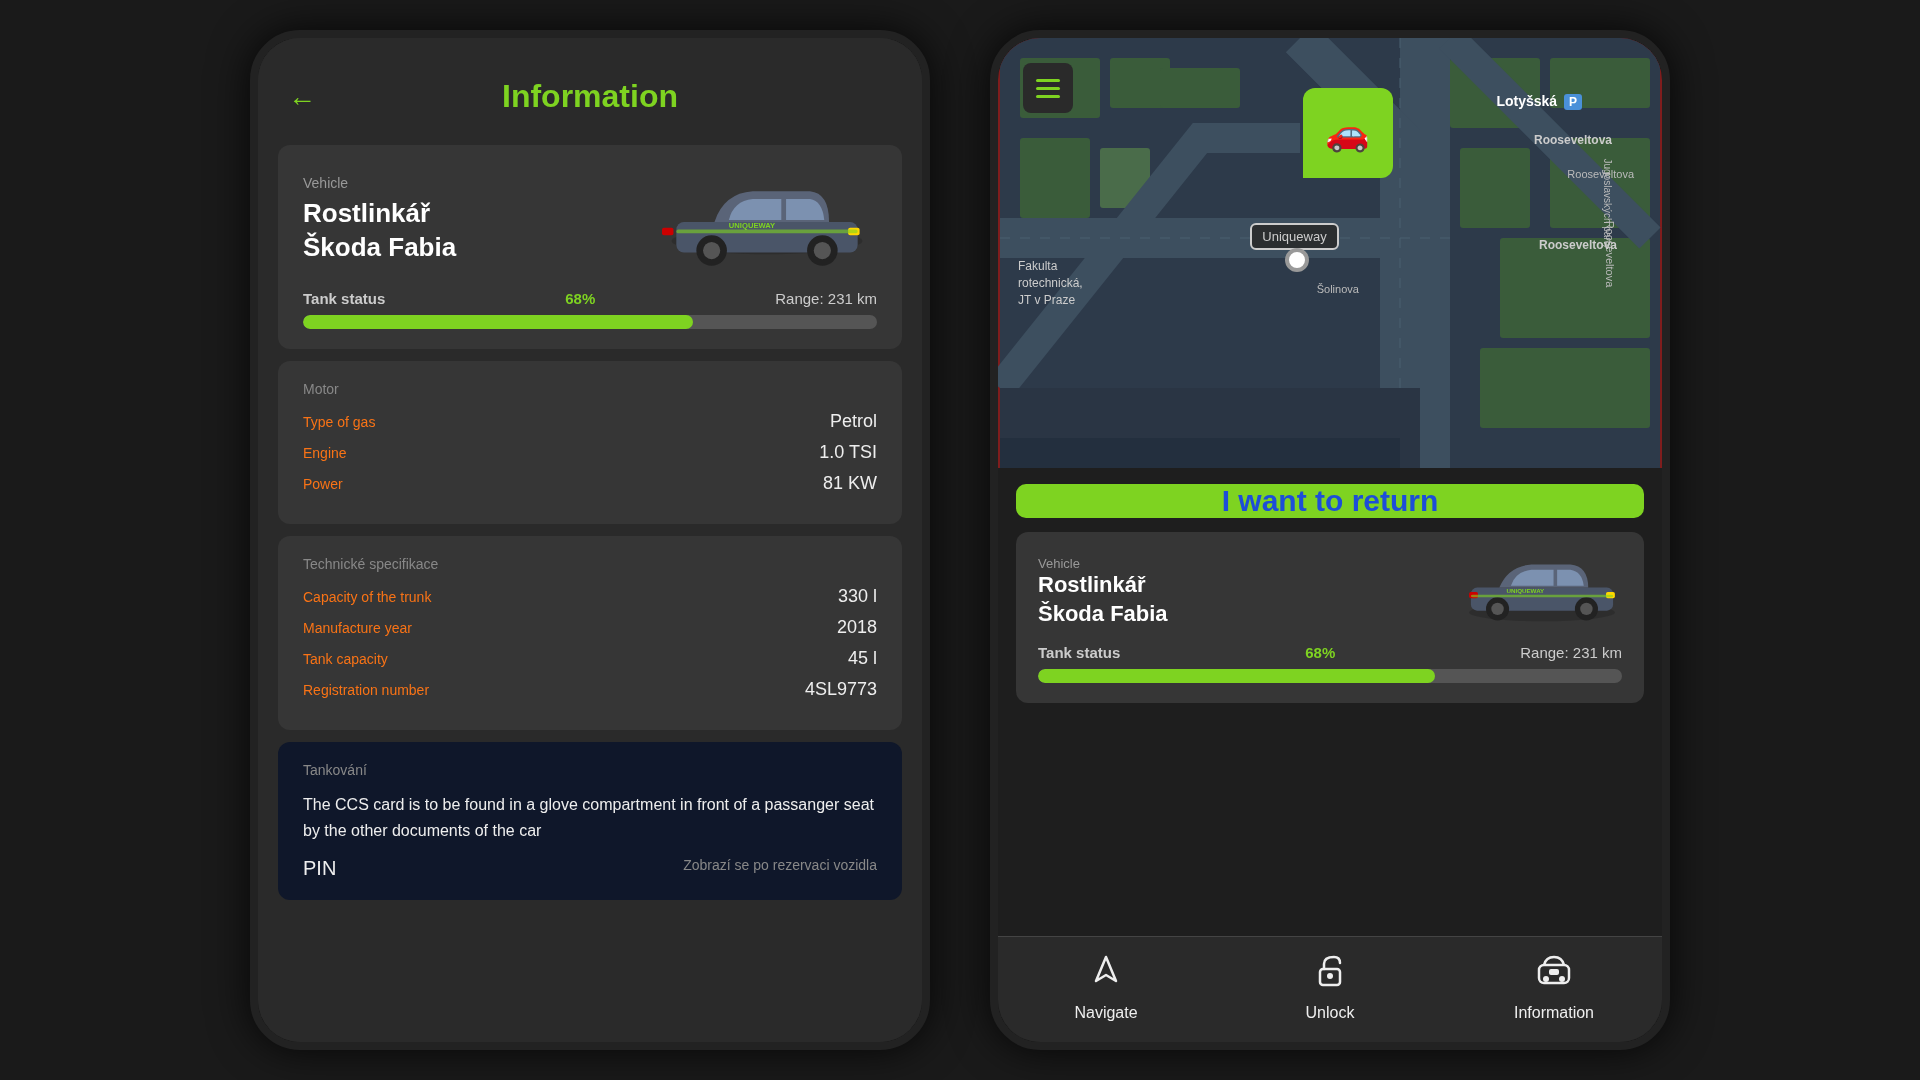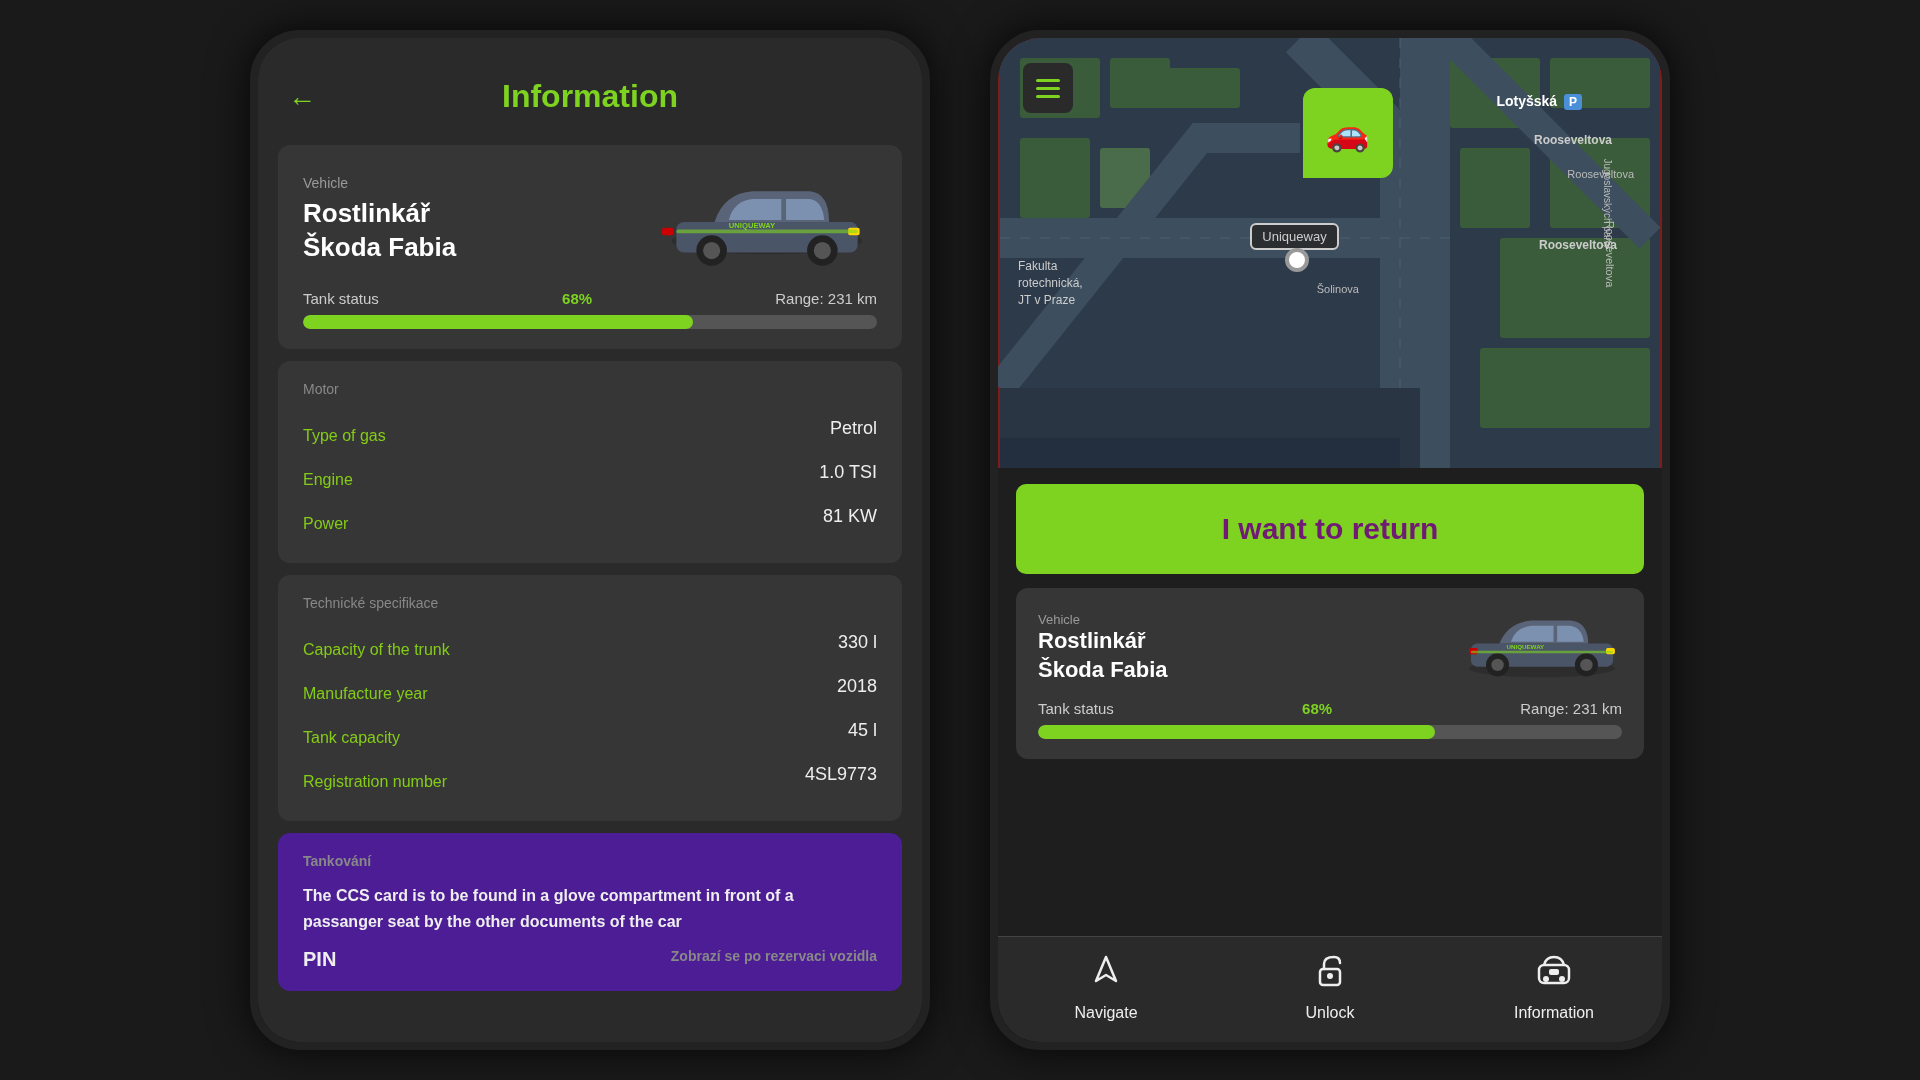--- a/index.html
+++ b/index.html
@@ -121,20 +121,21 @@
     .tank-status-row {
       display: flex;
       justify-content: space-between;
       align-items: center;
       margin-top: 15px;
     }
 
     .tank-label {
       color: #ccc;
       font-size: 15px;
+      font-weight: bold;
     }
 
     .tank-percent {
       color: #7ed321;
       font-size: 15px;
       font-weight: bold;
     }
 
     .tank-range {
       color: #ccc;
@@ -171,36 +172,34 @@
     }
 
     .spec-row {
       display: flex;
       justify-content: space-between;
       align-items: center;
       margin-bottom: 10px;
     }
 
     .spec-key {
-      color: #84cc16;
-      font-size: 16px;
-      margin-top: 16px;
+      color: #f97316;
+      font-size: 14px;
     }
 
     .spec-val {
       color: #eee;
       font-size: 18px;
     }
 
     .tankovani-card {
       margin: 12px 20px 20px;
-      background: #4c1d95;
+      background: #0f172a;
       border-radius: 12px;
       padding: 20px 25px;
-      font-weight: bold;
     }
 
     .tankovani-label {
       color: #888;
       font-size: 14px;
       margin-bottom: 14px;
     }
 
     .tankovani-text {
       color: #eee;
@@ -303,25 +302,24 @@
       color: #ccc;
       font-size: 13px;
       background: rgba(40,40,40,0.85);
       top: 185px;
       left: 38%;
     }
 
     
     .return-btn {
       background: #7ed321;
-      color: #701a75;
+      color: #1d4ed8;
       font-size: 30px;
       font-weight: bold;
       text-align: center;
-      padding: 28px;
       cursor: pointer;
       margin: 0 18px;
       border-radius: 10px;
       margin-top: 16px;
     }
 
     
     .vehicle-bottom-card {
       margin: 14px 18px;
       background: #363636;

